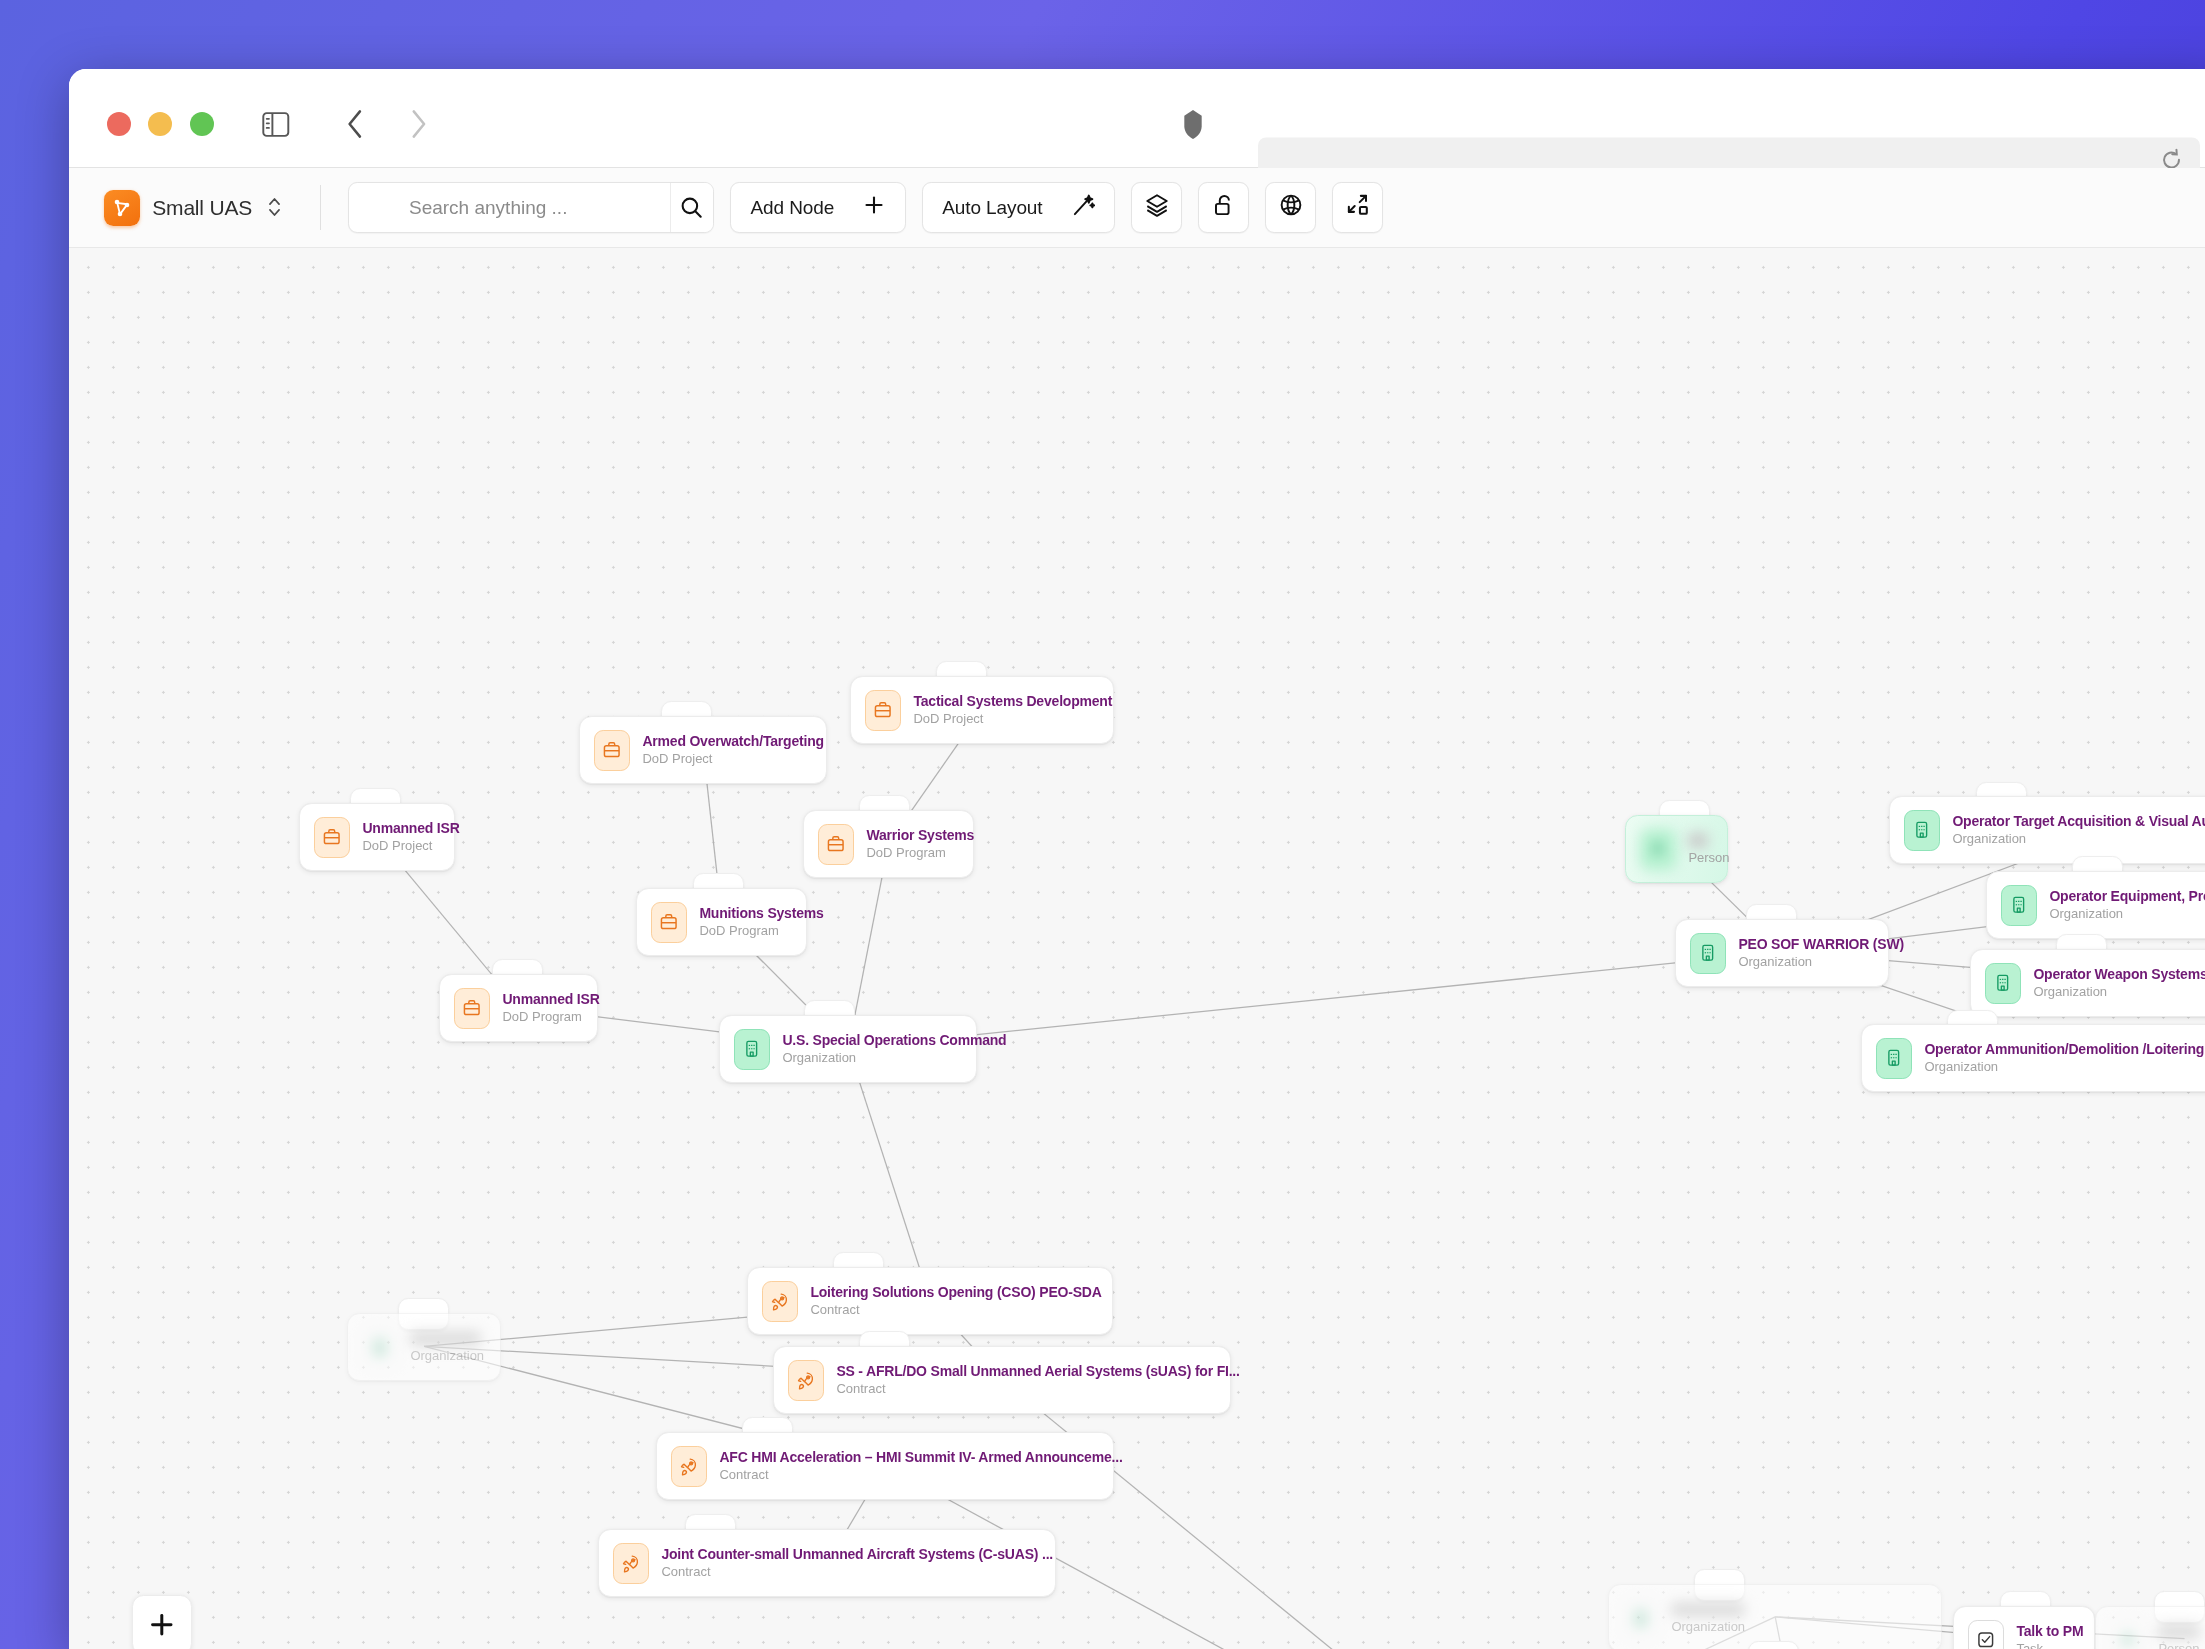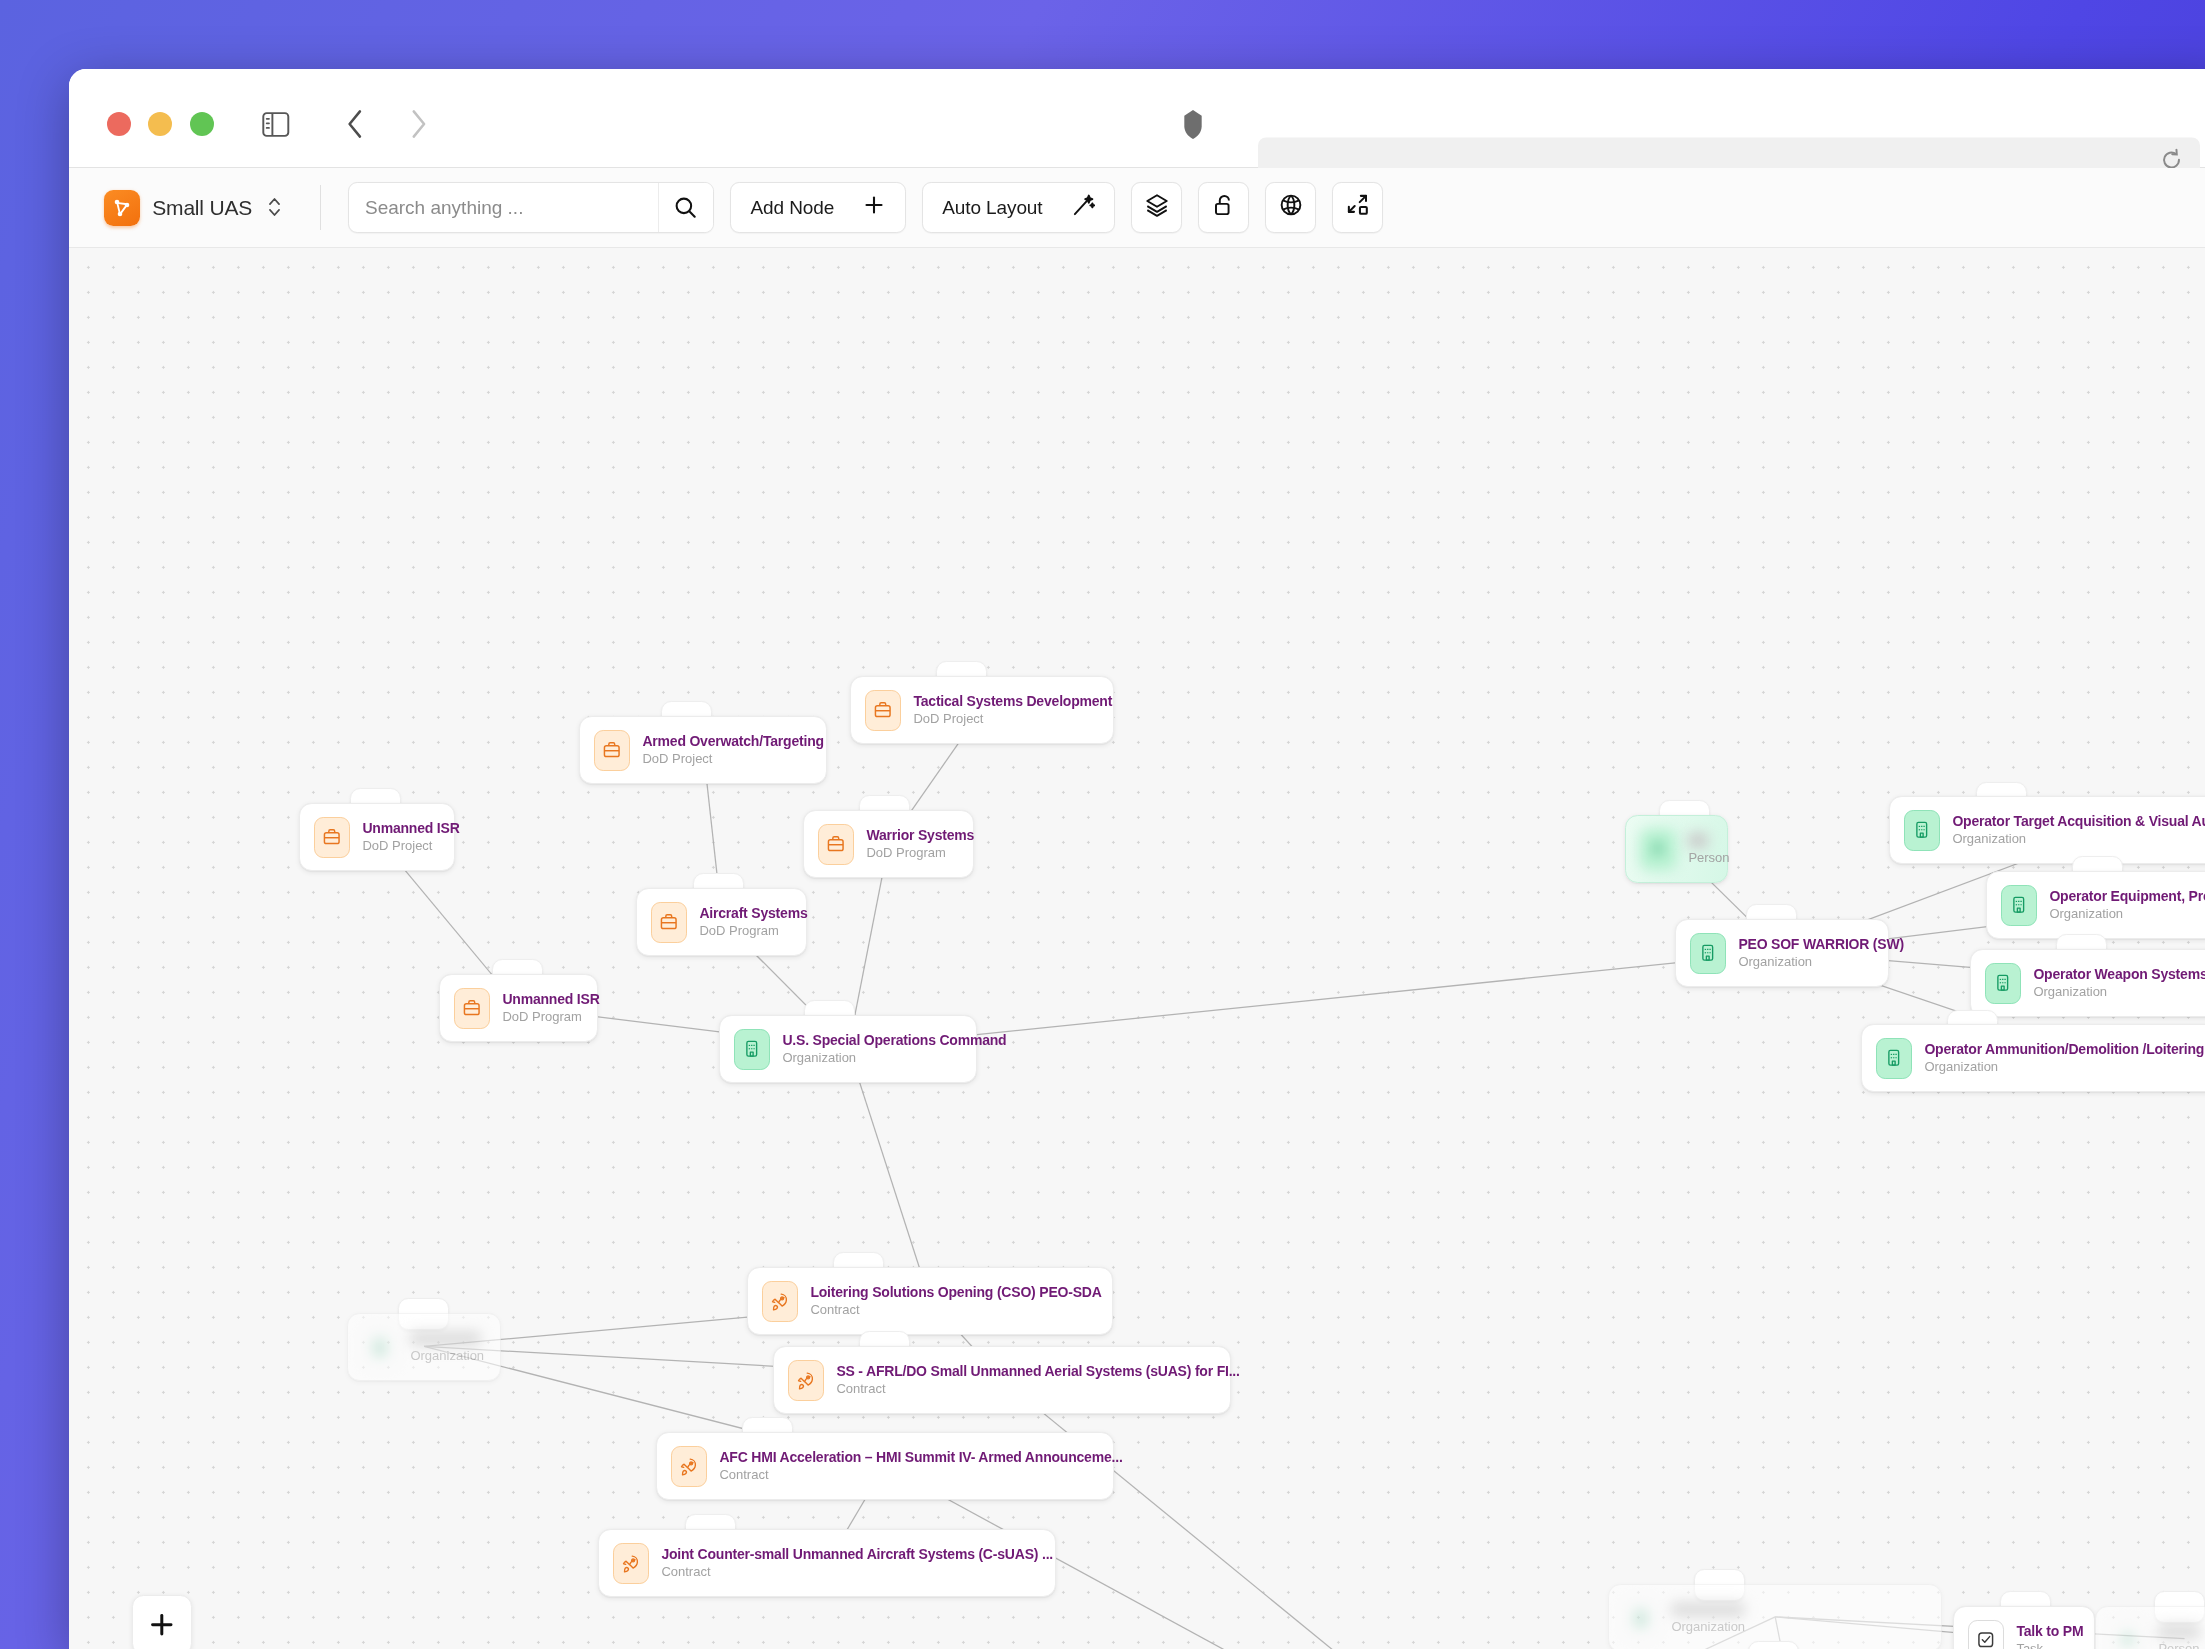--- a/index.html
+++ b/index.html
@@ -76,20 +76,21 @@
   #workspace-chevrons { margin-left: 2.3px; }
 
   #toolbar-divider { width:0.6px; height:45px; background:#e0e0e0; margin-left: 27.6px; }
 
   #search-group {
     margin-left: 27.6px; display:flex; align-items:flex-start;
     width: 366px; height: 51px;
     background:#fff; border:0.6px solid #e4e4e4; border-radius: 9.2px;
     box-shadow: 0 0.6px 1.1px rgba(0,0,0,.04);
     overflow:hidden;
+    padding-left:44px;
   }
   #search-input {
     flex: 1; height:100%; border:none; outline:none; background:transparent;
     font-family:"Liberation Sans",sans-serif; font-size: 19px; color:#333;
     padding: 0 16px;
   }
   #search-input::placeholder { color: #8b8b8b; }
   #search-submit {
     width: 55px; height:100%; border:none; background:#fff;
     border-left:0.6px solid #ececec; cursor:pointer;
@@ -406,21 +407,21 @@
           <div class="handle" style="left: 624px; top: 625px;"></div>
           <div class="node" style="left: 567px; top: 640px; width: 171px;">
             <div class="n-icon orange">
               <svg xmlns="http://www.w3.org/2000/svg" width="19.5" height="19.5" viewBox="0 0 20 20" fill="none" stroke="#e8761f" stroke-width="1.5" stroke-linejoin="round">
       <rect x="2.5" y="6" width="15" height="11" rx="2"></rect>
       <path d="M7 6V4.3a1.4 1.4 0 0 1 1.4-1.4h3.2A1.4 1.4 0 0 1 13 4.3V6"></path>
       <line x1="2.5" y1="11" x2="17.5" y2="11"></line>
               </svg>
             </div>
             <div class="n-text">
-              <div class="n-title">Aircraft Systems</div>
+              <div class="n-title">Munitions Systems</div>
               <div class="n-sub">DoD Program</div>
             </div>
           </div>
           <div class="handle" style="left: 423px; top: 711px;"></div>
           <div class="node" style="left: 370px; top: 726px; width: 159px;">
             <div class="n-icon orange">
               <svg xmlns="http://www.w3.org/2000/svg" width="19.5" height="19.5" viewBox="0 0 20 20" fill="none" stroke="#e8761f" stroke-width="1.5" stroke-linejoin="round">
       <rect x="2.5" y="6" width="15" height="11" rx="2"></rect>
       <path d="M7 6V4.3a1.4 1.4 0 0 1 1.4-1.4h3.2A1.4 1.4 0 0 1 13 4.3V6"></path>
       <line x1="2.5" y1="11" x2="17.5" y2="11"></line>

